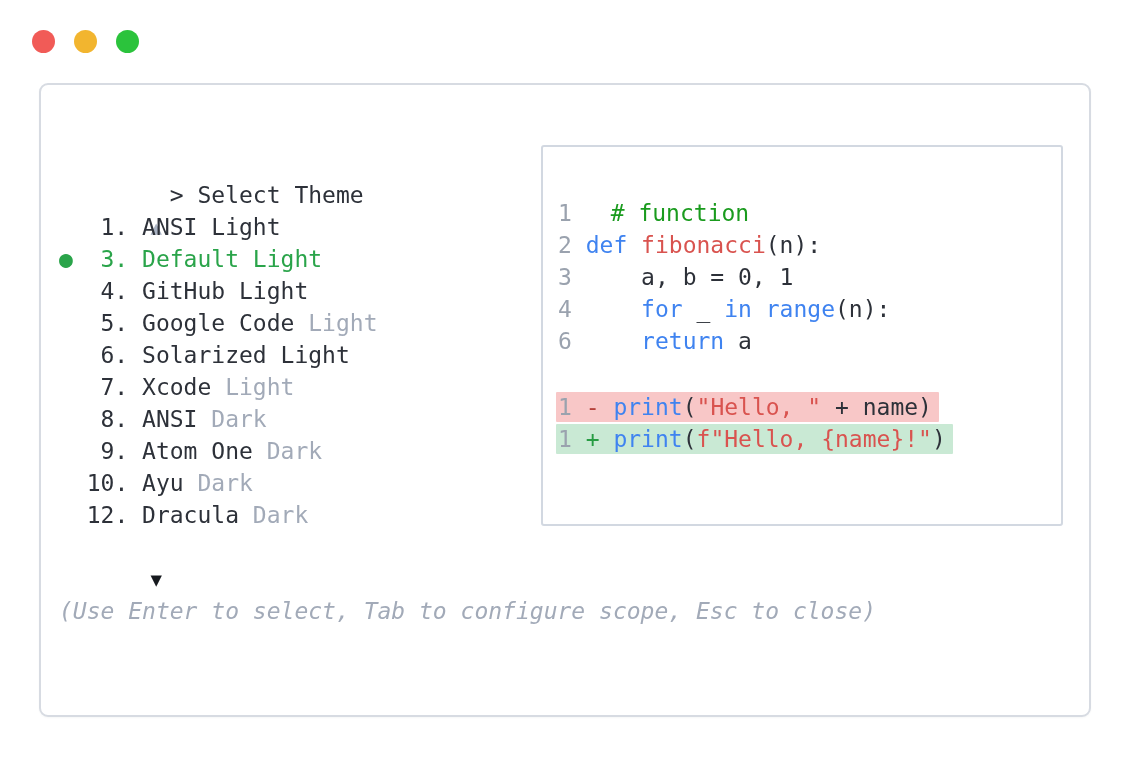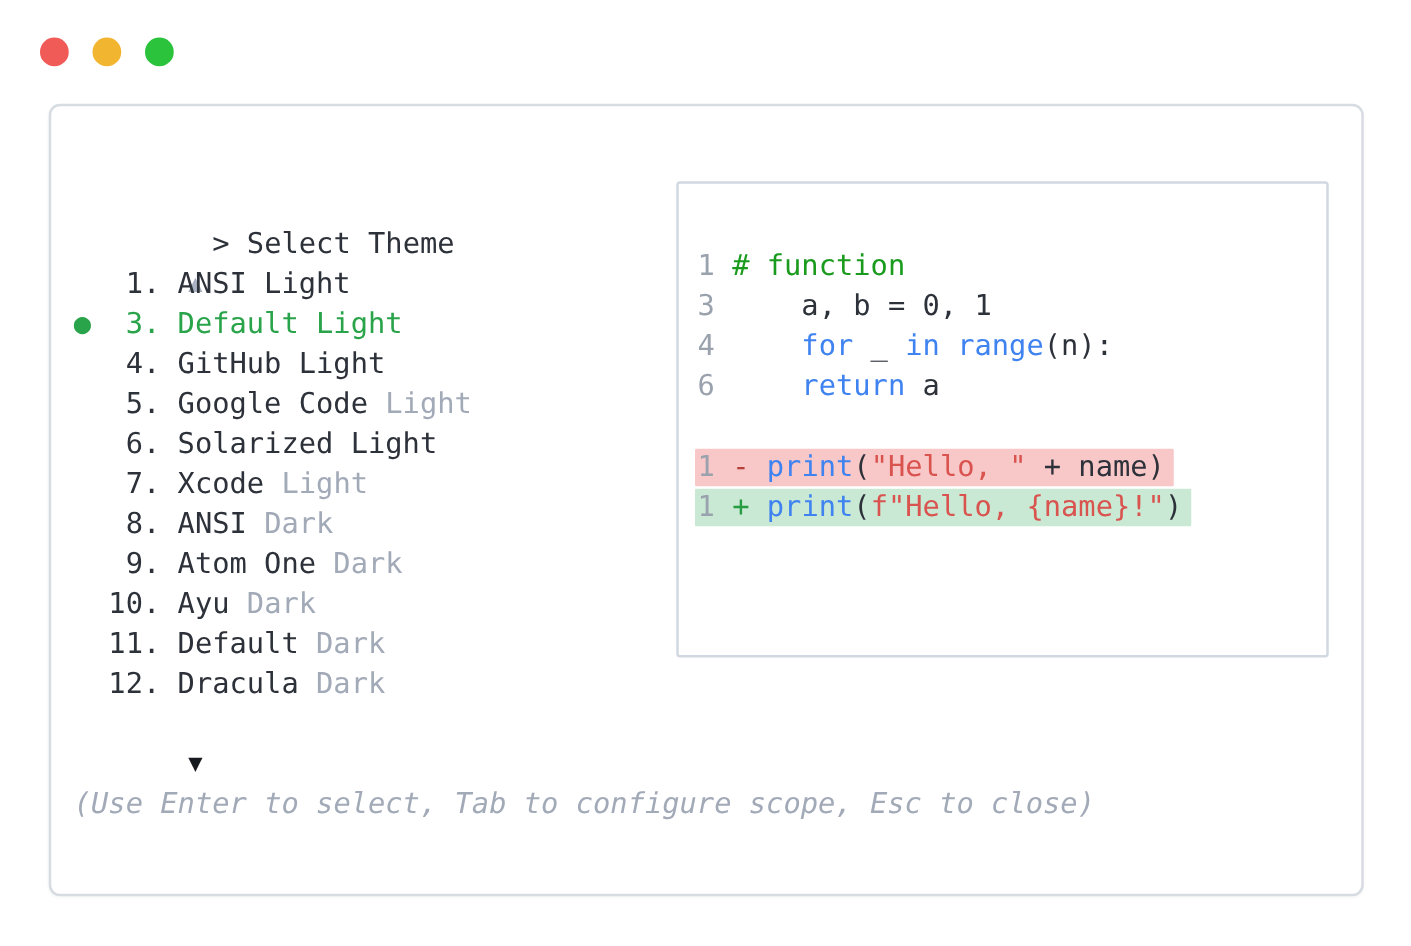--- a/index.html
+++ b/index.html
@@ -84,21 +84,21 @@
     background: #ffffff;
     padding: 50px 12px 0 15px;
     overflow: hidden;
   }
 
   .c-ln  { color: var(--linenum-gray); }
   .c-txt { color: var(--text-dark); }
   .c-kw  { color: var(--keyword-blue); }
   .c-fn  { color: var(--name-red); }
   .c-str { color: var(--name-red); }
-  .c-com { color: var(--comment-green); }
+  .c-com { color: var(--comment-green); margin-left: 25px; }
   .c-del { color: var(--del-minus); }
   .c-add { color: var(--add-plus); }
   .c-gray{ color: var(--text-gray); }
 
   .hl {
     display: inline-block;
     height: 30px;
     line-height: 30px;
     vertical-align: middle;
     padding: 0 7px 0 2px;
@@ -131,34 +131,34 @@
       <div id="theme-items">
           <div class="mono-line theme-row"><span class="t-marker"></span><span class="t-num">1.</span><span class="t-name">ANSI Light</span></div>
           <div class="mono-line theme-row selected"><span class="t-marker">●</span><span class="t-num">3.</span><span class="t-name">Default Light</span></div>
           <div class="mono-line theme-row"><span class="t-marker"></span><span class="t-num">4.</span><span class="t-name">GitHub Light</span></div>
           <div class="mono-line theme-row"><span class="t-marker"></span><span class="t-num">5.</span><span class="t-name">Google Code</span><span class="c-gray"> Light</span></div>
           <div class="mono-line theme-row"><span class="t-marker"></span><span class="t-num">6.</span><span class="t-name">Solarized Light</span></div>
           <div class="mono-line theme-row"><span class="t-marker"></span><span class="t-num">7.</span><span class="t-name">Xcode</span><span class="c-gray"> Light</span></div>
           <div class="mono-line theme-row"><span class="t-marker"></span><span class="t-num">8.</span><span class="t-name">ANSI</span><span class="c-gray"> Dark</span></div>
           <div class="mono-line theme-row"><span class="t-marker"></span><span class="t-num">9.</span><span class="t-name">Atom One</span><span class="c-gray"> Dark</span></div>
           <div class="mono-line theme-row"><span class="t-marker"></span><span class="t-num">10.</span><span class="t-name">Ayu</span><span class="c-gray"> Dark</span></div>
-          <div class="mono-line theme-row"><span class="t-marker"></span><span class="t-num">11.</span><span class="t-name">Default</span><span class="c-gray"> Dark</span></div>
           <div class="mono-line theme-row"><span class="t-marker"></span><span class="t-num">12.</span><span class="t-name">Dracula</span><span class="c-gray"> Dark</span></div>
         </div>
       <div class="mono-line scroll-down">
         <span>▼</span>
       </div>
       <div class="mono-line"></div>
       <div class="mono-line hint-line">(Use Enter to select, Tab to configure scope, Esc to close)</div>
     </div>
 
     <div class="right-col">
       <div class="code-box">
         <div id="code-lines">
             <div class="mono-line code-line"><span class="c-ln">1 </span><span class="c-com"># function</span></div>
+            <div class="mono-line code-line"><span class="c-ln">2 </span><span class="c-kw">def</span><span class="c-txt"> </span><span class="c-fn">fibonacci</span><span class="c-txt">(n):</span></div>
             <div class="mono-line code-line"><span class="c-ln">3 </span><span class="c-txt">    a, b = 0, 1</span></div>
             <div class="mono-line code-line"><span class="c-ln">4 </span><span class="c-txt">    </span><span class="c-kw">for</span><span class="c-txt"> _ </span><span class="c-kw">in</span><span class="c-txt"> </span><span class="c-kw">range</span><span class="c-txt">(n):</span></div>
             <div class="mono-line code-line"><span class="c-ln">6 </span><span class="c-txt">    </span><span class="c-kw">return</span><span class="c-txt"> a</span></div>
             <div class="mono-line code-line"></div>
             <div class="mono-line code-line"><span class="hl hl-del"><span class="c-ln">1 </span><span class="c-del">-</span><span class="c-txt"> </span><span class="c-kw">print</span><span class="c-txt">(</span><span class="c-str">"Hello, "</span><span class="c-txt"> + name)</span></span></div>
             <div class="mono-line code-line"><span class="hl hl-add"><span class="c-ln">1 </span><span class="c-add">+</span><span class="c-txt"> </span><span class="c-kw">print</span><span class="c-txt">(</span><span class="c-str">f"Hello, {name}!"</span><span class="c-txt">)</span></span></div>
           </div>
       </div>
     </div>
 

